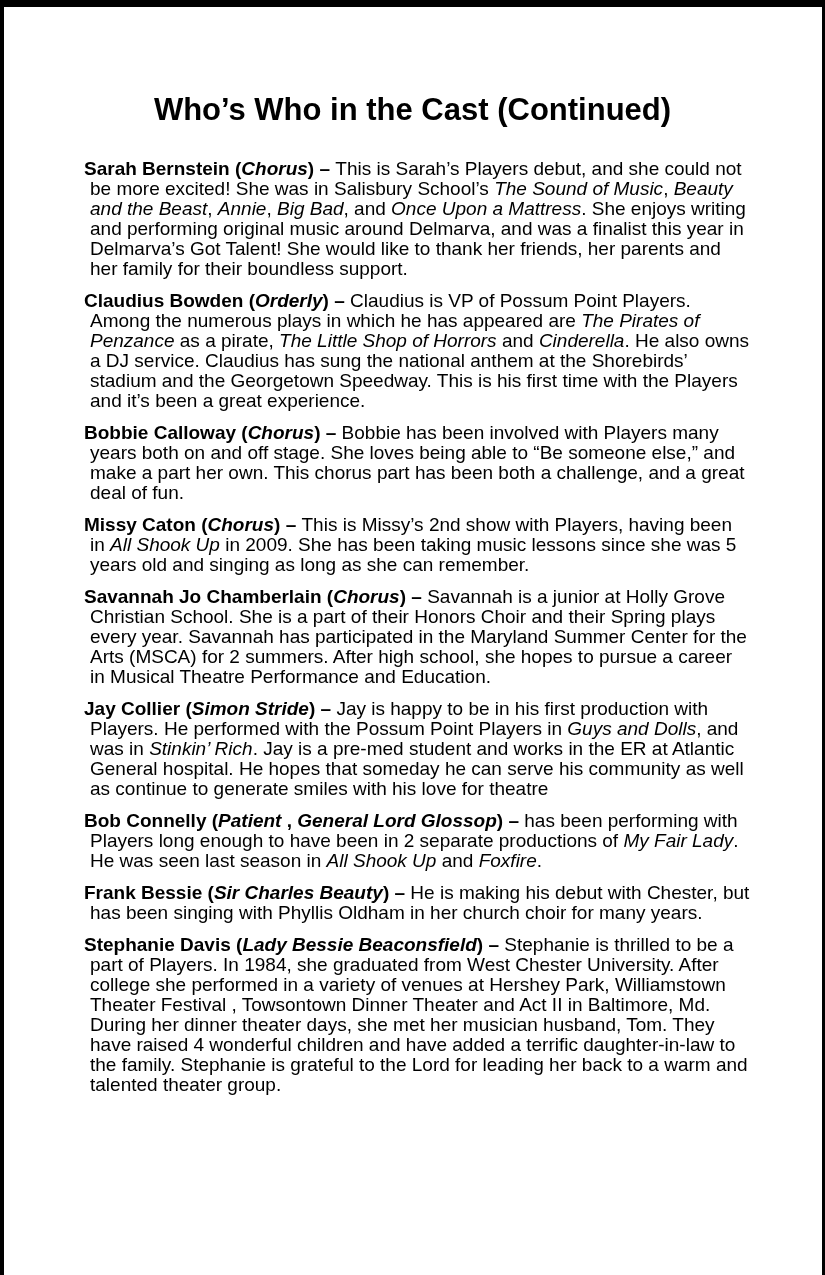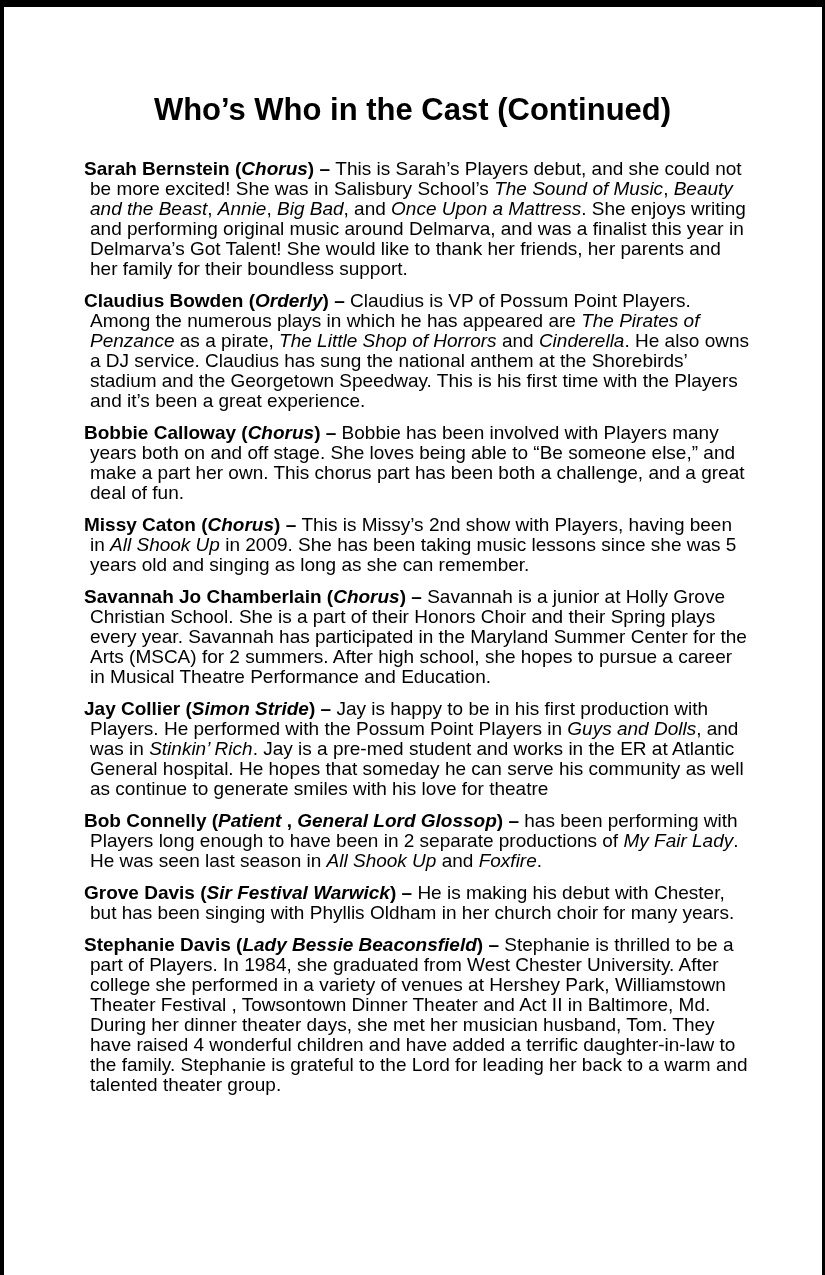--- a/index.html
+++ b/index.html
@@ -55,16 +55,16 @@
   <div class="frame"></div>
   <h1 class="title">Who’s Who in the Cast (Continued)</h1>
   <div class="entries" id="cast-list">
       <p class="entry"><span class="r-b">Sarah Bernstein</span><span class="r-b"> (</span><span class="r-bi">Chorus</span><span class="r-b">) </span><span class="r-b">– </span><span class="r-r">This is Sarah’s Players debut, and she could not be more excited! She was in Salisbury School’s </span><span class="r-i">The Sound of Music</span><span class="r-r">, </span><span class="r-i">Beauty and the Beast</span><span class="r-r">, </span><span class="r-i">Annie</span><span class="r-r">, </span><span class="r-i">Big Bad</span><span class="r-r">, and </span><span class="r-i">Once Upon a Mattress</span><span class="r-r">. She enjoys writing and performing original music around Delmarva, and was a finalist this year in Delmarva’s Got Talent! She would like to thank her friends, her parents and her family for their boundless support.</span></p>
       <p class="entry"><span class="r-b">Claudius Bowden</span><span class="r-b"> (</span><span class="r-bi">Orderly</span><span class="r-b">) </span><span class="r-b">– </span><span class="r-r">Claudius is VP of Possum Point Players. Among the numerous plays in which he has appeared are </span><span class="r-i">The Pirates of Penzance</span><span class="r-r"> as a pirate, </span><span class="r-i">The Little Shop of Horrors</span><span class="r-r"> and </span><span class="r-i">Cinderella</span><span class="r-r">. He also owns a DJ service. Claudius has sung the national anthem at the Shorebirds’ stadium and the Georgetown Speedway. This is his first time with the Players and it’s been a great experience.</span></p>
       <p class="entry"><span class="r-b">Bobbie Calloway</span><span class="r-b"> (</span><span class="r-bi">Chorus</span><span class="r-b">) </span><span class="r-b">– </span><span class="r-r">Bobbie has been involved with Players many years both on and off stage. She loves being able to “Be someone else,” and make a part her own. This chorus part has been both a challenge, and a great deal of fun.</span></p>
       <p class="entry"><span class="r-b">Missy Caton</span><span class="r-b"> (</span><span class="r-bi">Chorus</span><span class="r-b">) </span><span class="r-b">– </span><span class="r-r">This is Missy’s 2nd show with Players, having been in </span><span class="r-i">All Shook Up</span><span class="r-r"> in 2009. She has been taking music lessons since she was 5 years old and singing as long as she can remember.</span></p>
       <p class="entry"><span class="r-b">Savannah Jo Chamberlain</span><span class="r-b"> (</span><span class="r-bi">Chorus</span><span class="r-b">) </span><span class="r-b">– </span><span class="r-r">Savannah is a junior at Holly Grove Christian School. She is a part of their Honors Choir and their Spring plays every year. Savannah has participated in the Maryland Summer Center for the Arts (MSCA) for 2 summers. After high school, she hopes to pursue a career in Musical Theatre Performance and Education.</span></p>
       <p class="entry"><span class="r-b">Jay Collier</span><span class="r-b"> (</span><span class="r-bi">Simon Stride</span><span class="r-b">) </span><span class="r-b">– </span><span class="r-r">Jay is happy to be in his first production with Players. He performed with the Possum Point Players in </span><span class="r-i">Guys and Dolls</span><span class="r-r">, and was in </span><span class="r-i">Stinkin’ Rich</span><span class="r-r">. Jay is a pre-med student and works in the ER at Atlantic General hospital. He hopes that someday he can serve his community as well as continue to generate smiles with his love for theatre</span></p>
       <p class="entry"><span class="r-b">Bob Connelly</span><span class="r-b"> (</span><span class="r-bi">Patient</span><span class="r-b"> , </span><span class="r-bi">General Lord Glossop</span><span class="r-b">) </span><span class="r-b">– </span><span class="r-r">has been performing with Players long enough to have been in 2 separate productions of </span><span class="r-i">My Fair Lady</span><span class="r-r">. He was seen last season in </span><span class="r-i">All Shook Up</span><span class="r-r"> and </span><span class="r-i">Foxfire</span><span class="r-r">.</span></p>
-      <p class="entry"><span class="r-b">Grove Davis</span><span class="r-b"> (</span><span class="r-bi">Sir Festival Warwick</span><span class="r-b">) </span><span class="r-b">– </span><span class="r-r">He is making his debut with Chester, but has been singing with Phyllis Oldham in her church choir for many years.</span></p>
+      <p class="entry"><span class="r-b">Frank Bessie</span><span class="r-b"> (</span><span class="r-bi">Sir Charles Beauty</span><span class="r-b">) </span><span class="r-b">– </span><span class="r-r">He is making his debut with Chester, but has been singing with Phyllis Oldham in her church choir for many years.</span></p>
       <p class="entry"><span class="r-b">Stephanie Davis</span><span class="r-b"> (</span><span class="r-bi">Lady Bessie Beaconsfield</span><span class="r-b">) </span><span class="r-b">– </span><span class="r-r">Stephanie is thrilled to be a part of Players. In 1984, she graduated from West Chester University. After college she performed in a variety of venues at Hershey Park, Williamstown Theater Festival , Towsontown Dinner Theater and Act II in Baltimore, Md. During her dinner theater days, she met her musician husband, Tom. They have raised 4 wonderful children and have added a terrific daughter-in-law to the family. Stephanie is grateful to the Lord for leading her back to a warm and talented theater group.</span></p>
     </div>
 </div>
 
 </body></html>

